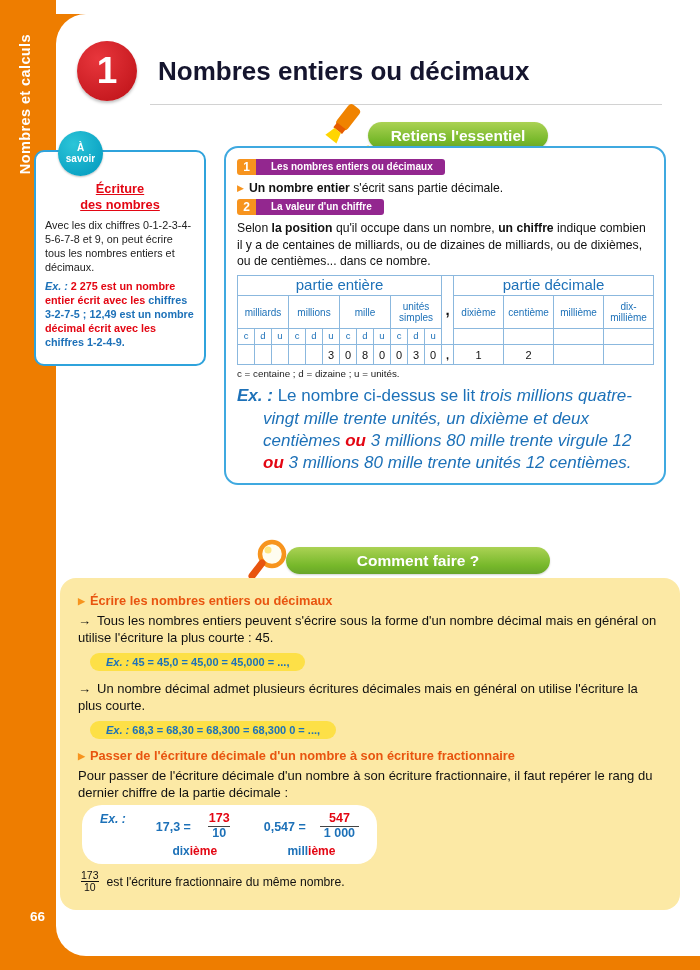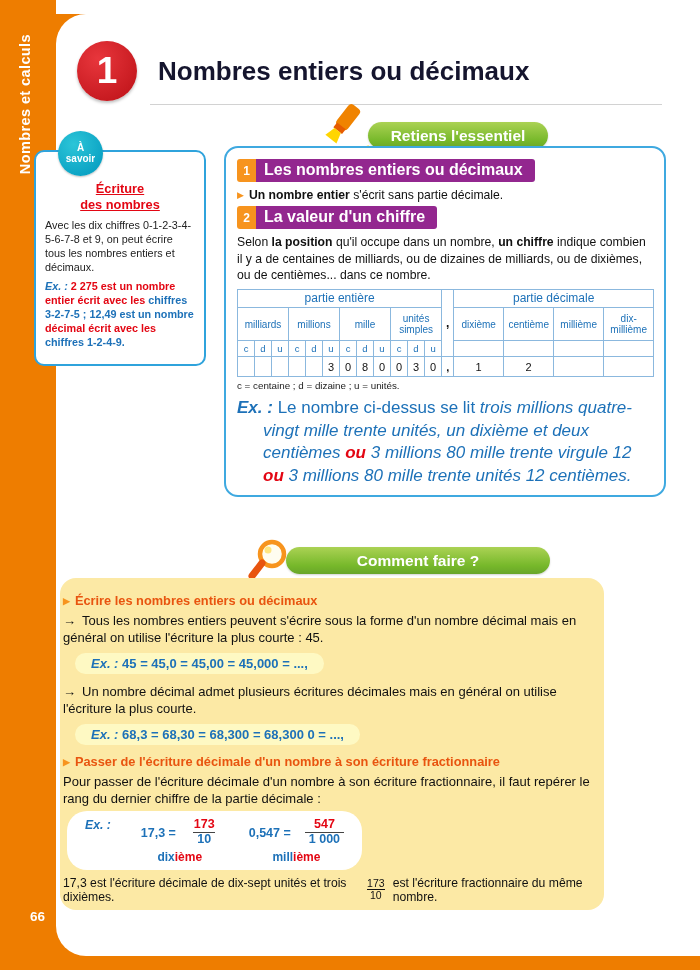--- a/index.html
+++ b/index.html
@@ -38,43 +38,43 @@
          box-shadow:0 1px 2px rgba(0,0,0,.25);}
   .aside-title{color:#e30613;font-weight:700;font-size:12.8px;text-align:center;text-decoration:underline;
          line-height:1.22;margin:2px 0 6px;}
   .aside-text{font-size:10.8px;line-height:1.3;color:#222;margin-bottom:5px;}
 
   .lesson{position:absolute;left:224px;top:146px;width:442px;border:2px solid #3fa9e0;border-radius:14px;
           padding:9px 11px 8px;box-sizing:border-box;background:#fff;}
   .sec-head{display:flex;align-items:stretch;margin:2px 0 5px;width:max-content;}
   .sec-num{background:#f7941e;color:#fff;font-weight:700;font-size:12px;width:19px;display:flex;align-items:center;
           justify-content:center;border-radius:3px 0 0 3px;}
-  .sec-title{background:#93278f;color:#fff;font-weight:700;font-size:16px;padding:2px 12px 3px 8px;
+  .sec-title{background:#93278f;color:#fff;font-weight:700;font-size:10px;padding:2px 12px 3px 15px;
           border-radius:0 3px 3px 0;display:flex;align-items:center;}
   .para{font-size:12.2px;line-height:1.34;color:#111;margin:3px 0;}
   .blt{color:#f7941e;font-size:9px;margin-right:5px;vertical-align:1px;}
   .exline{font-size:11.6px;line-height:1.3;margin:2px 0 4px;}
   .exblock{padding-left:26px;text-indent:-26px;font-size:17px;line-height:1.32;margin:3px 0 0;}
 
   .numtab{border-collapse:collapse;margin:6px 0 3px;table-layout:fixed;width:100%;}
   .numtab th,.numtab td{border:1px solid #8bb8de;text-align:center;padding:1px 0;font-weight:400;color:#1d71b8;
           font-size:10px;line-height:1.12;overflow:hidden;}
-  .numtab .r1 th{font-size:12px;height:15px;}
+  .numtab .r1 th{font-size:15px;height:15px;}
   .numtab .r2 th{height:30px;vertical-align:middle;}
   .numtab .comma-cell{color:#111;font-weight:700;font-size:11px;}
   .numtab tr.letters td{font-size:9.5px;height:13px;}
   .numtab tr.vals td{color:#111;font-size:11px;height:17px;}
   .tabnote{font-size:9.8px;color:#222;margin:1px 0 6px;}
 
-  .howto-panel{position:absolute;left:60px;top:578px;width:544px;height:332px;background:#fce9a5;
-          border-radius:16px;padding:12px 3px;box-sizing:border-box;}
+  .howto-panel{position:absolute;left:60px;top:578px;width:620px;height:332px;background:#fce9a5;
+          border-radius:16px;padding:12px 18px;box-sizing:border-box;}
   .h-orange{color:#e8540f;font-weight:700;font-size:12.8px;margin:3px 0 4px;}
   .howto-panel .para{font-size:13px;margin:3px 0;}
   .arrow{font-weight:700;margin-right:6px;}
-  .pill{display:inline-block;background:#fef9c3;border-radius:15px;padding:3px 16px;margin:3px 0 6px 12px;font-size:13px;}
+  .pill{display:inline-block;background:#fde047;border-radius:15px;padding:3px 16px;margin:3px 0 6px 12px;font-size:11px;}
   .pill-frac{display:flex;align-items:flex-start;gap:30px;padding:7px 18px 6px;margin:4px 0 6px 4px;border-radius:20px;
           background:#fff;width:max-content;font-size:12.2px;}
   .freq{display:flex;flex-direction:column;align-items:center;}
   .freq-top{display:flex;align-items:center;gap:14px;color:#1d71b8;font-weight:700;font-size:12.5px;}
   .frac{display:inline-flex;flex-direction:column;align-items:center;line-height:1.1;vertical-align:middle;}
   .fnum{color:#e30613;font-weight:700;padding:0 4px;}
   .fden{color:#1d71b8;font-weight:700;border-top:1.4px solid #444;padding:0 4px;}
   .rank{font-size:12px;font-weight:700;margin-top:3px;}
   .rank .rm{color:#1d71b8;} .rank .rs{color:#e30613;}
   .final{display:flex;align-items:center;gap:5px;font-size:12.2px;margin-top:5px;}
@@ -263,21 +263,20 @@
           <span class="frac">
             <span class="fnum">547</span>
             <span class="fden">1 000</span>
           </span>
         </div>
         <div class="rank"><span class="rm">mill</span><span class="rs">ième</span></div>
       </div>
     </div>
 
     <div class="final">
-      <span>17,3 est l'écriture décimale de dix-sept unités et trois dixièmes.</span>
       <span class="frac sfrac">
         <span class="fnum">173</span>
         <span class="fden">10</span>
       </span>
       <span>est l'écriture fractionnaire du même nombre.</span>
     </div>
   </div>
 </div>
 
 </body></html>

